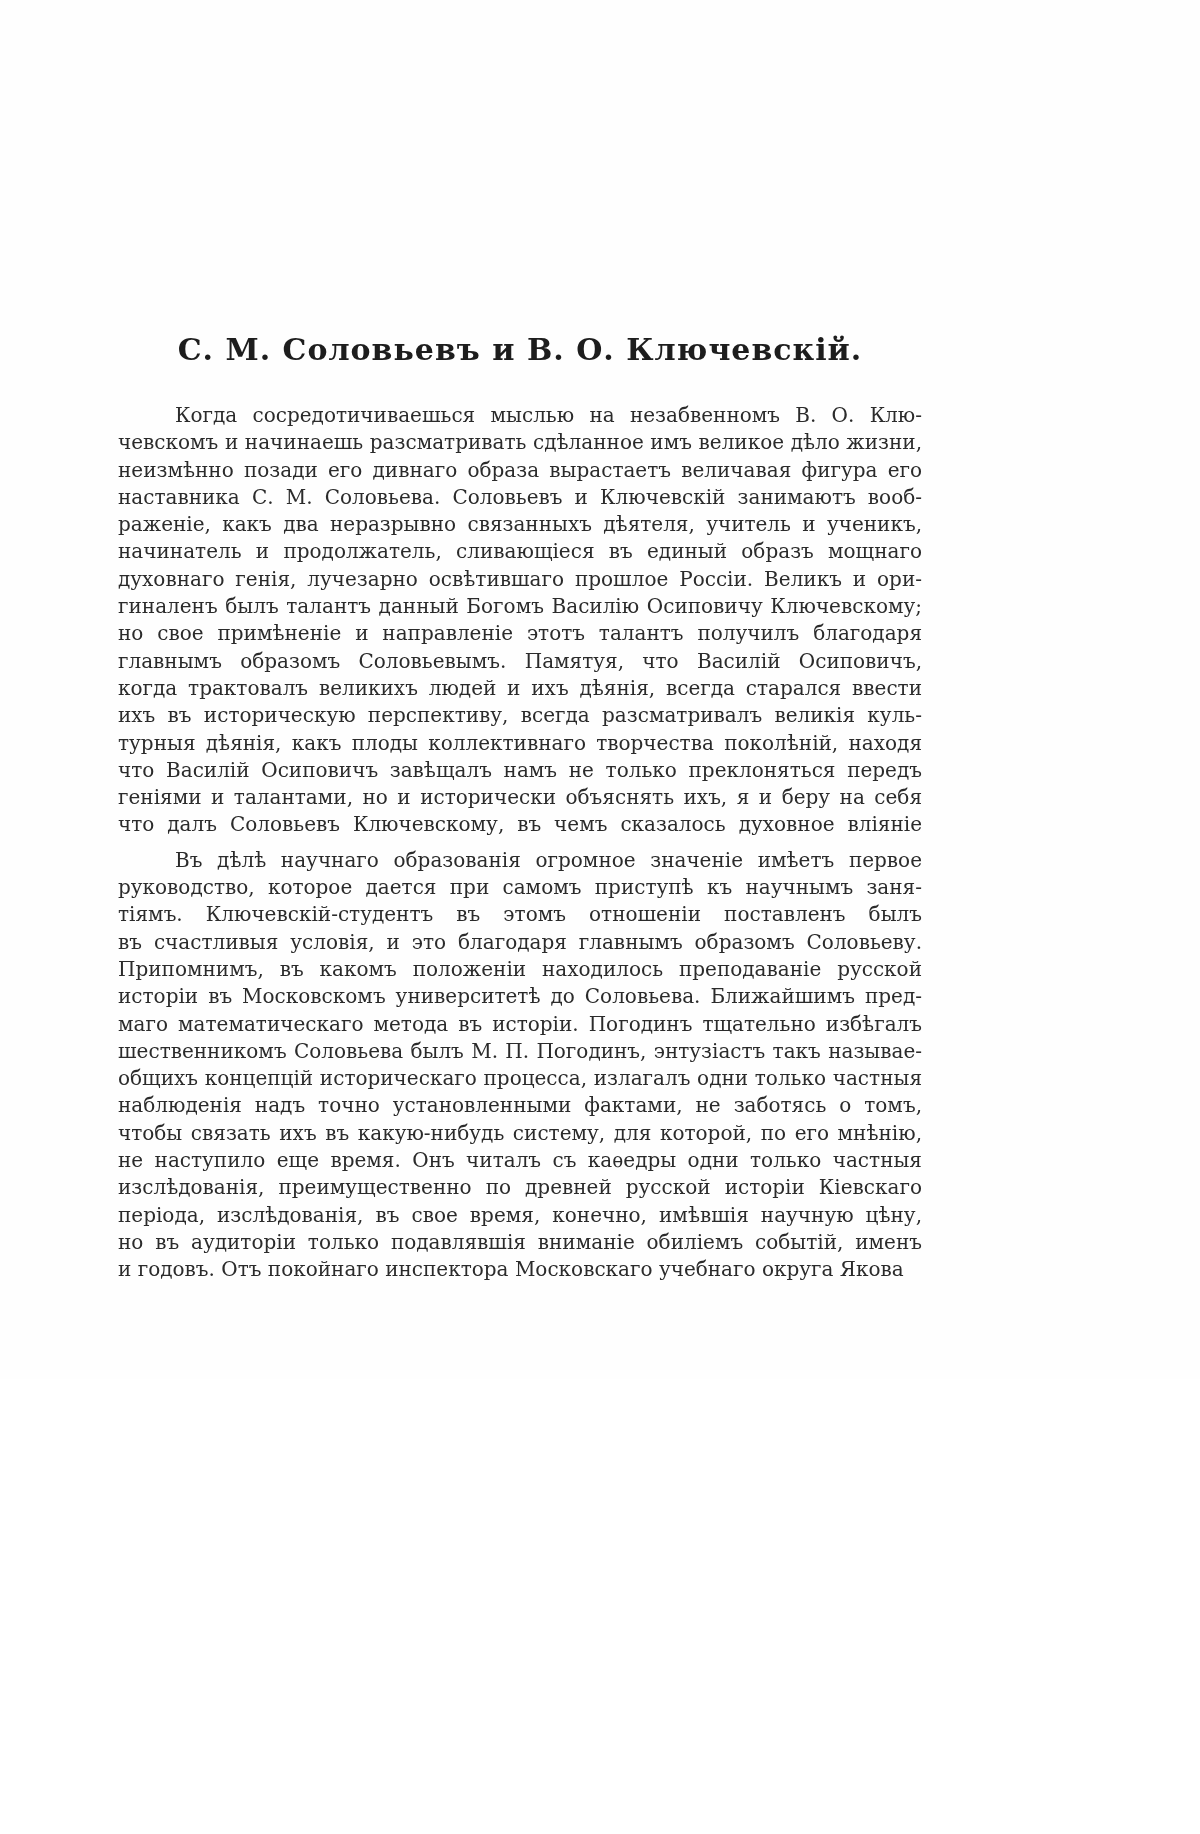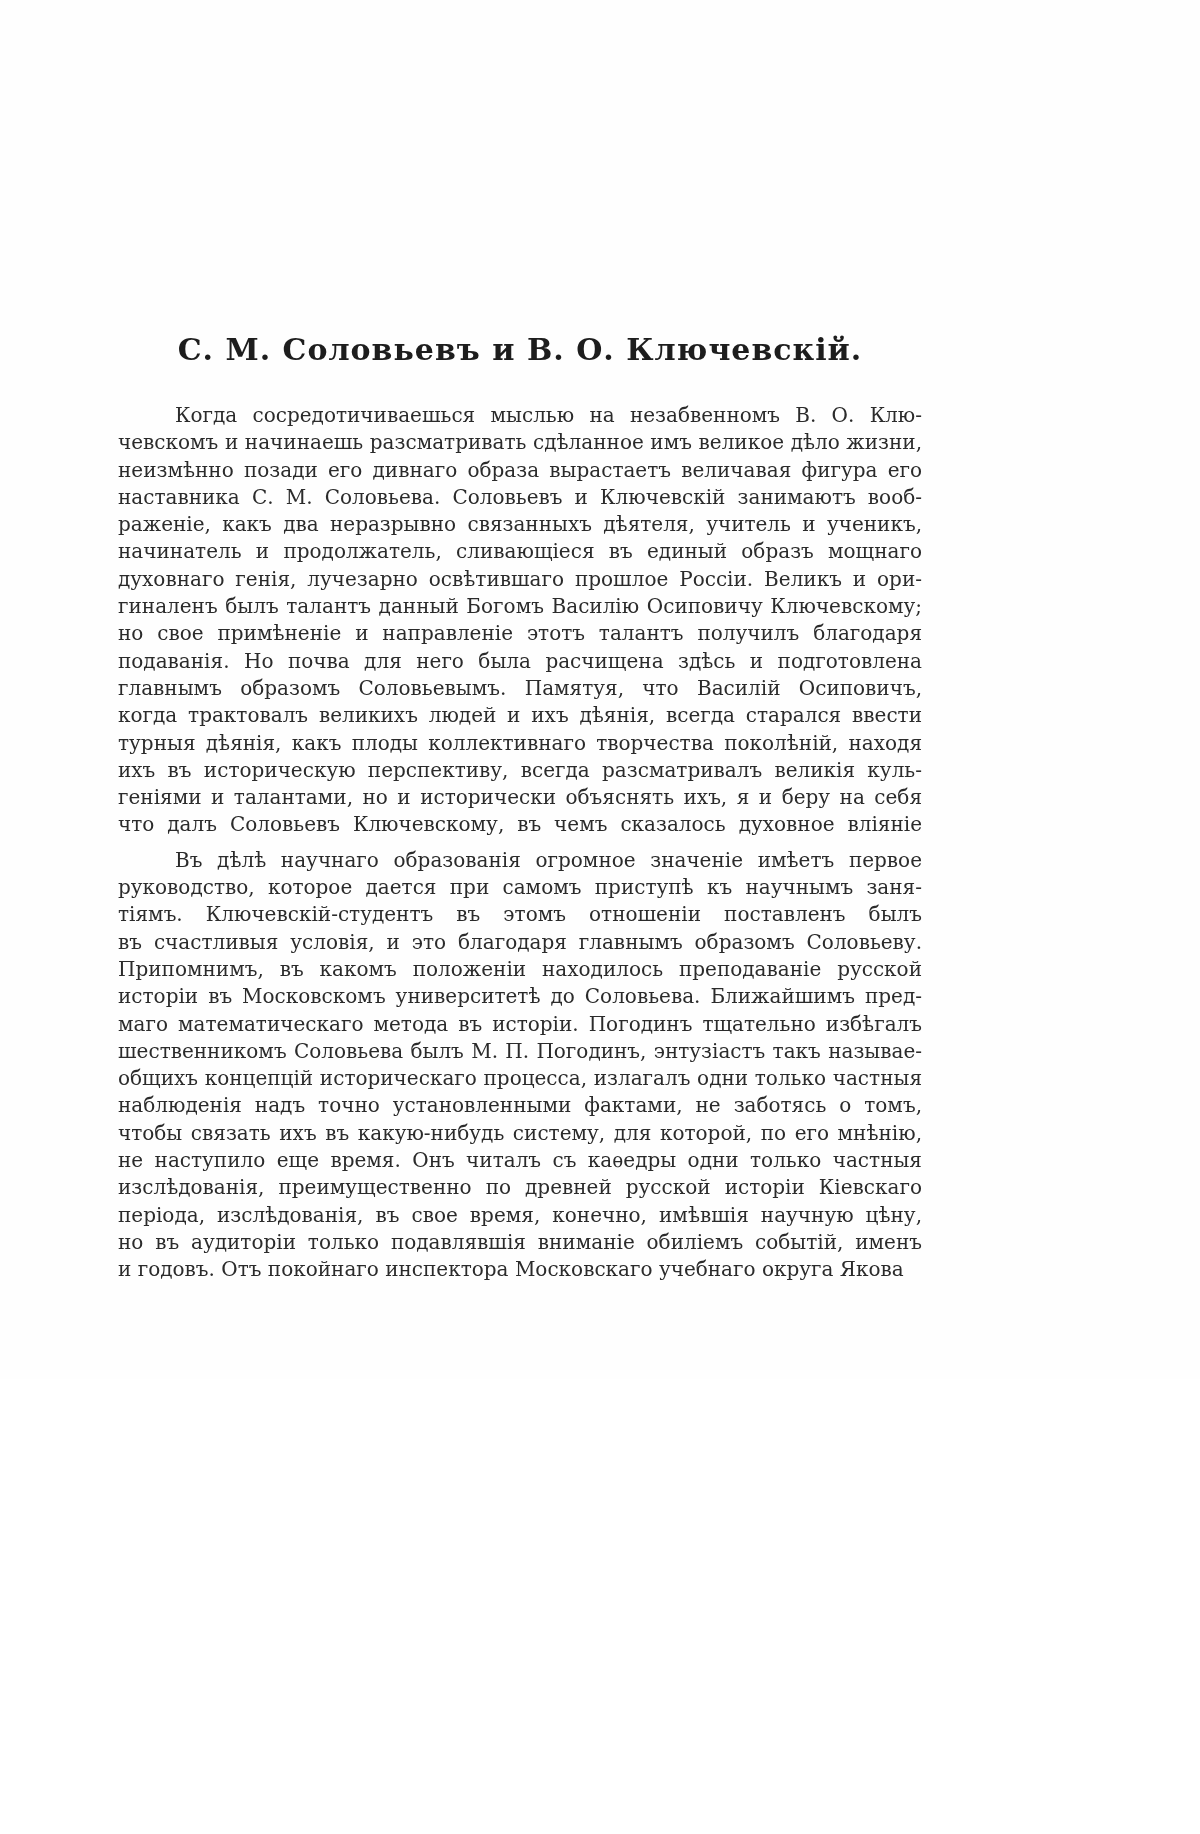--- a/index.html
+++ b/index.html
@@ -79,25 +79,25 @@
     <div class="paragraph">
         <div class="line first">Когда сосредотичиваешься мыслью на незабвенномъ В. О. Клю-</div>
         <div class="line">чевскомъ и начинаешь разсматривать сдѣланное имъ великое дѣло жизни,</div>
         <div class="line">неизмѣнно позади его дивнаго образа вырастаетъ величавая фигура его</div>
         <div class="line">наставника С. М. Соловьева. Соловьевъ и Ключевскій занимаютъ вооб-</div>
         <div class="line">раженіе, какъ два неразрывно связанныхъ дѣятеля, учитель и ученикъ,</div>
         <div class="line">начинатель и продолжатель, сливающіеся въ единый образъ мощнаго</div>
         <div class="line">духовнаго генія, лучезарно освѣтившаго прошлое Россіи. Великъ и ори-</div>
         <div class="line">гиналенъ былъ талантъ данный Богомъ Василію Осиповичу Ключевскому;</div>
         <div class="line">но свое примѣненіе и направленіе этотъ талантъ получилъ благодаря</div>
-        <div class="line">подаванія. Но почва для него была расчищена здѣсь и подготовлена</div>
         <div class="line">главнымъ образомъ Соловьевымъ. Памятуя, что Василій Осиповичъ,</div>
         <div class="line">когда трактовалъ великихъ людей и ихъ дѣянія, всегда старался ввести</div>
+        <div class="line">ихъ въ историческую перспективу, всегда разсматривалъ великія куль-</div>
         <div class="line">турныя дѣянія, какъ плоды коллективнаго творчества поколѣній, находя</div>
-        <div class="line">ихъ въ историческую перспективу, всегда разсматривалъ великія куль-</div>
+        <div class="line">что Василій Осиповичъ завѣщалъ намъ не только преклоняться передъ</div>
         <div class="line">геніями и талантами, но и исторически объяснять ихъ, я и беру на себя</div>
         <div class="line">что далъ Соловьевъ Ключевскому, въ чемъ сказалось духовное вліяніе</div>
       </div>
     <div class="paragraph">
         <div class="line first">Въ дѣлѣ научнаго образованія огромное значеніе имѣетъ первое</div>
         <div class="line">руководство, которое дается при самомъ приступѣ къ научнымъ заня-</div>
         <div class="line">тіямъ. Ключевскій-студентъ въ этомъ отношеніи поставленъ былъ</div>
         <div class="line">въ счастливыя условія, и это благодаря главнымъ образомъ Соловьеву.</div>
         <div class="line">Припомнимъ, въ какомъ положеніи находилось преподаваніе русской</div>
         <div class="line">исторіи въ Московскомъ университетѣ до Соловьева. Ближайшимъ пред-</div>

